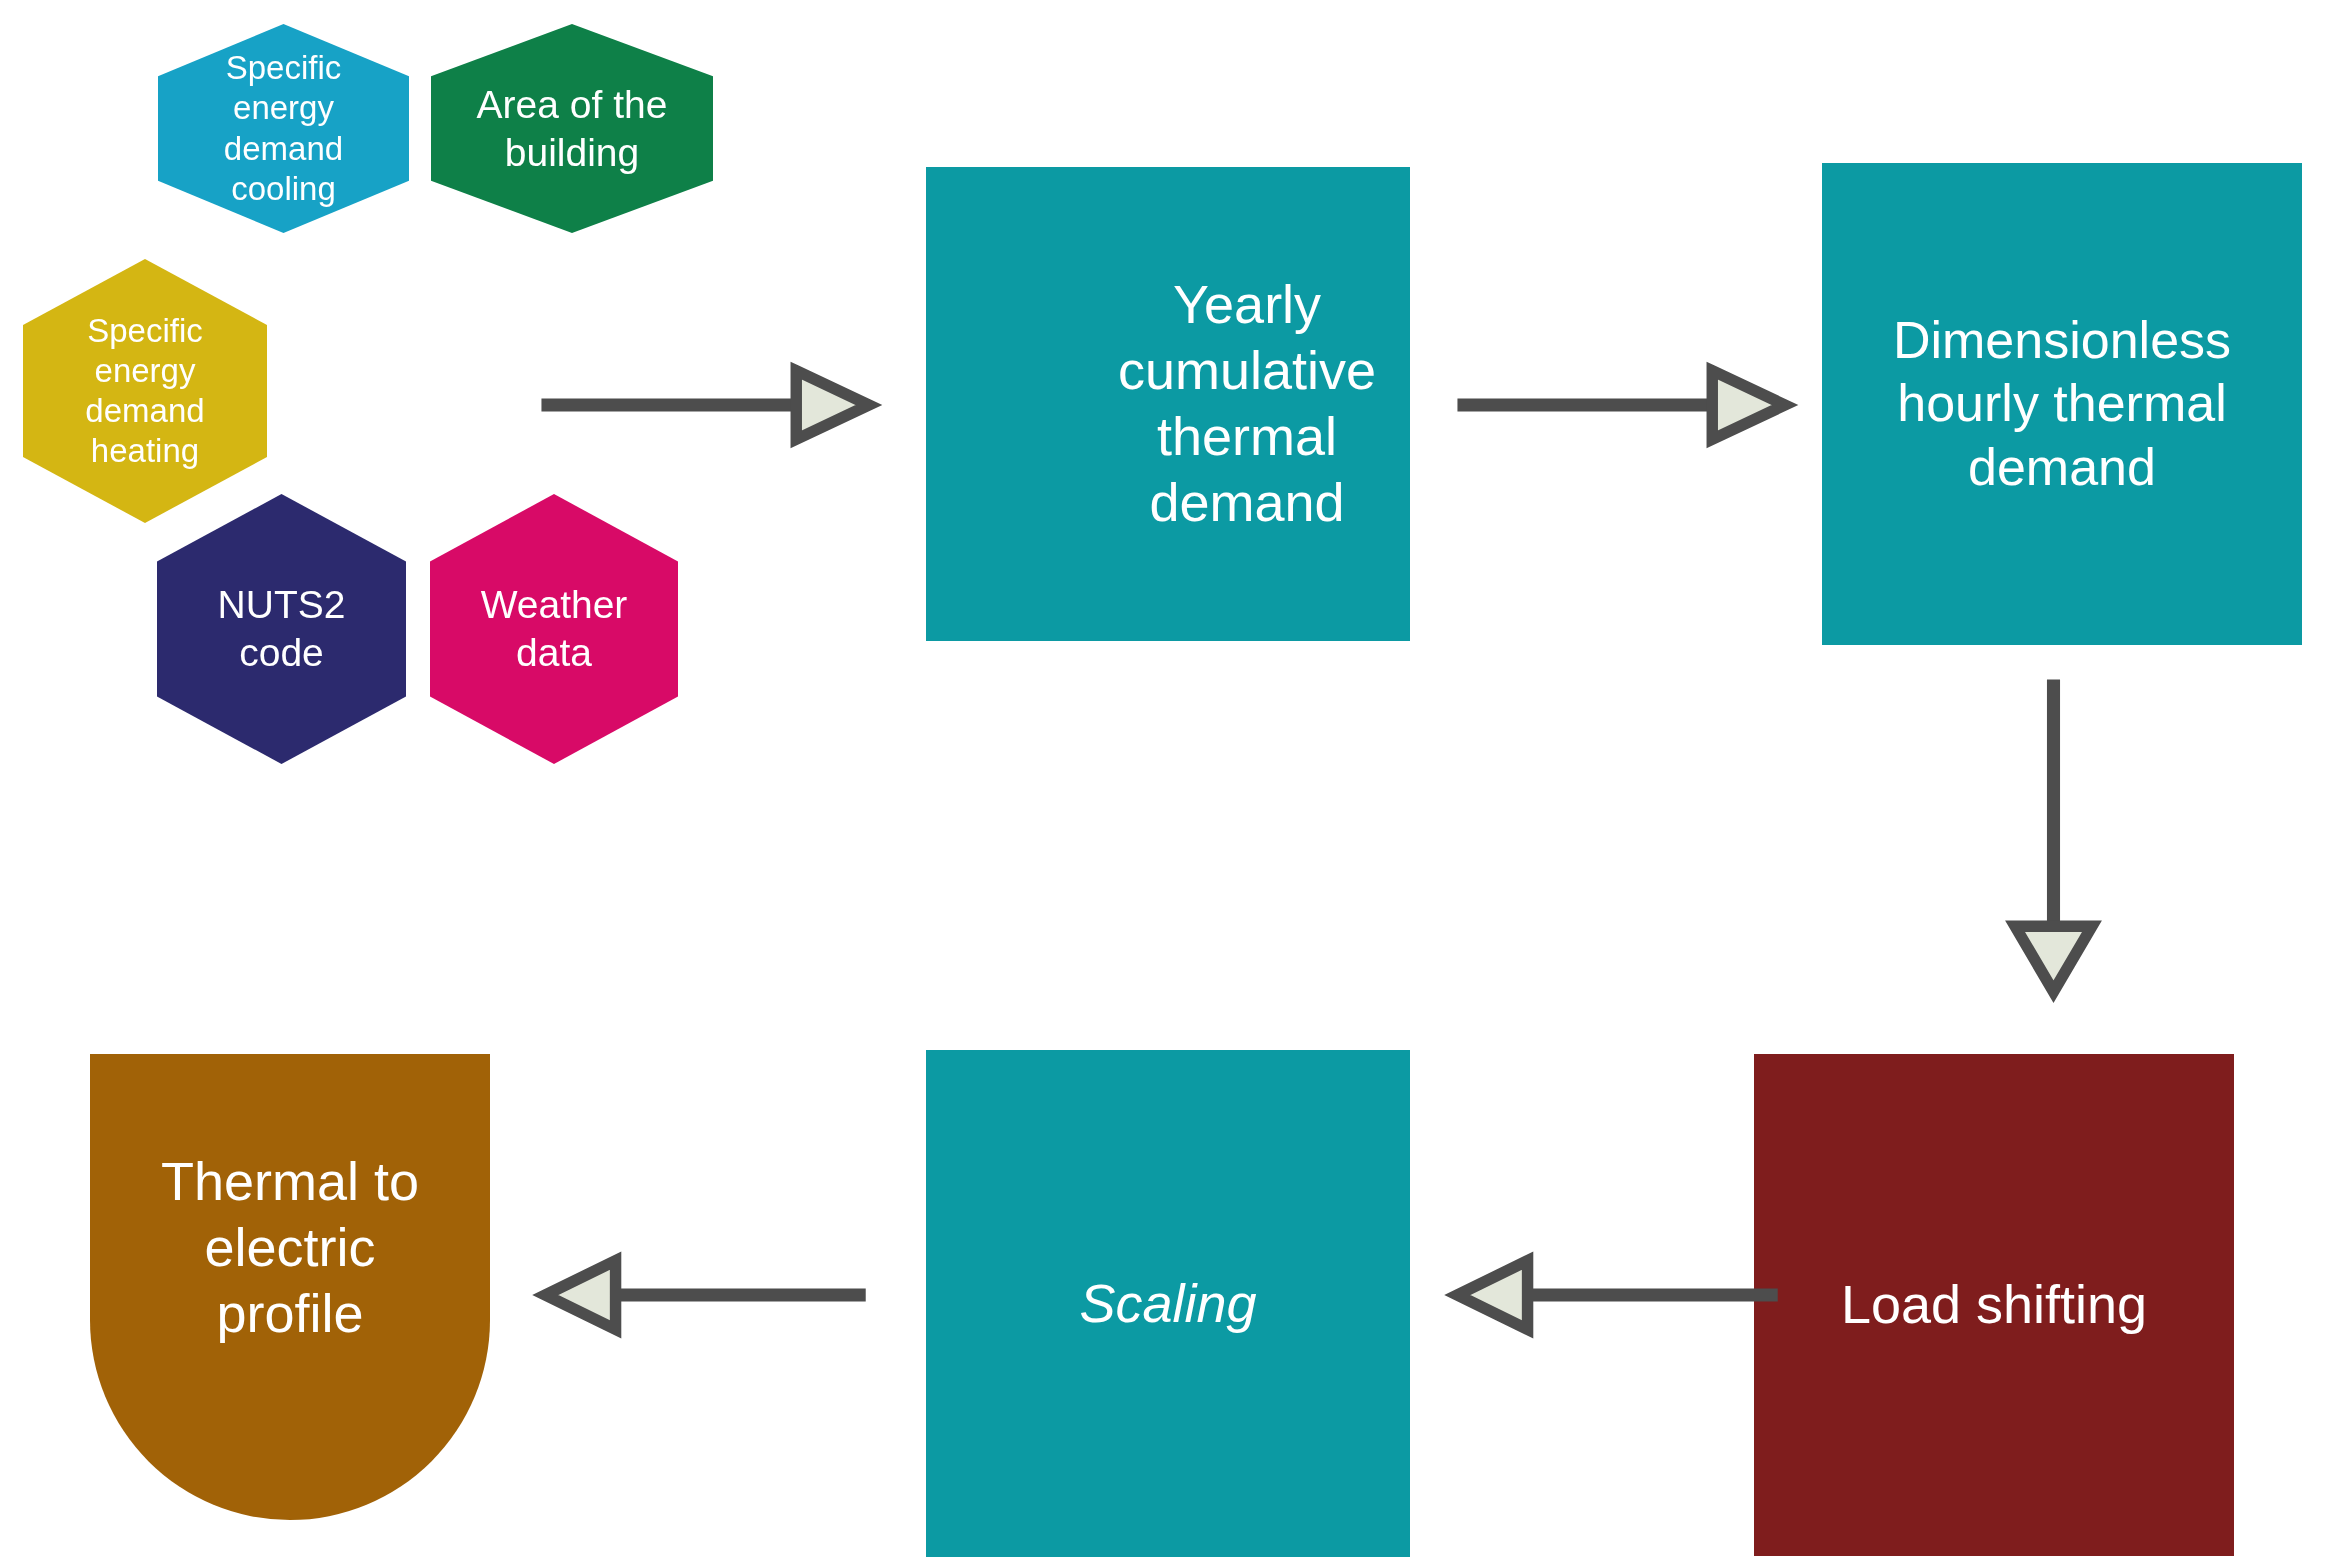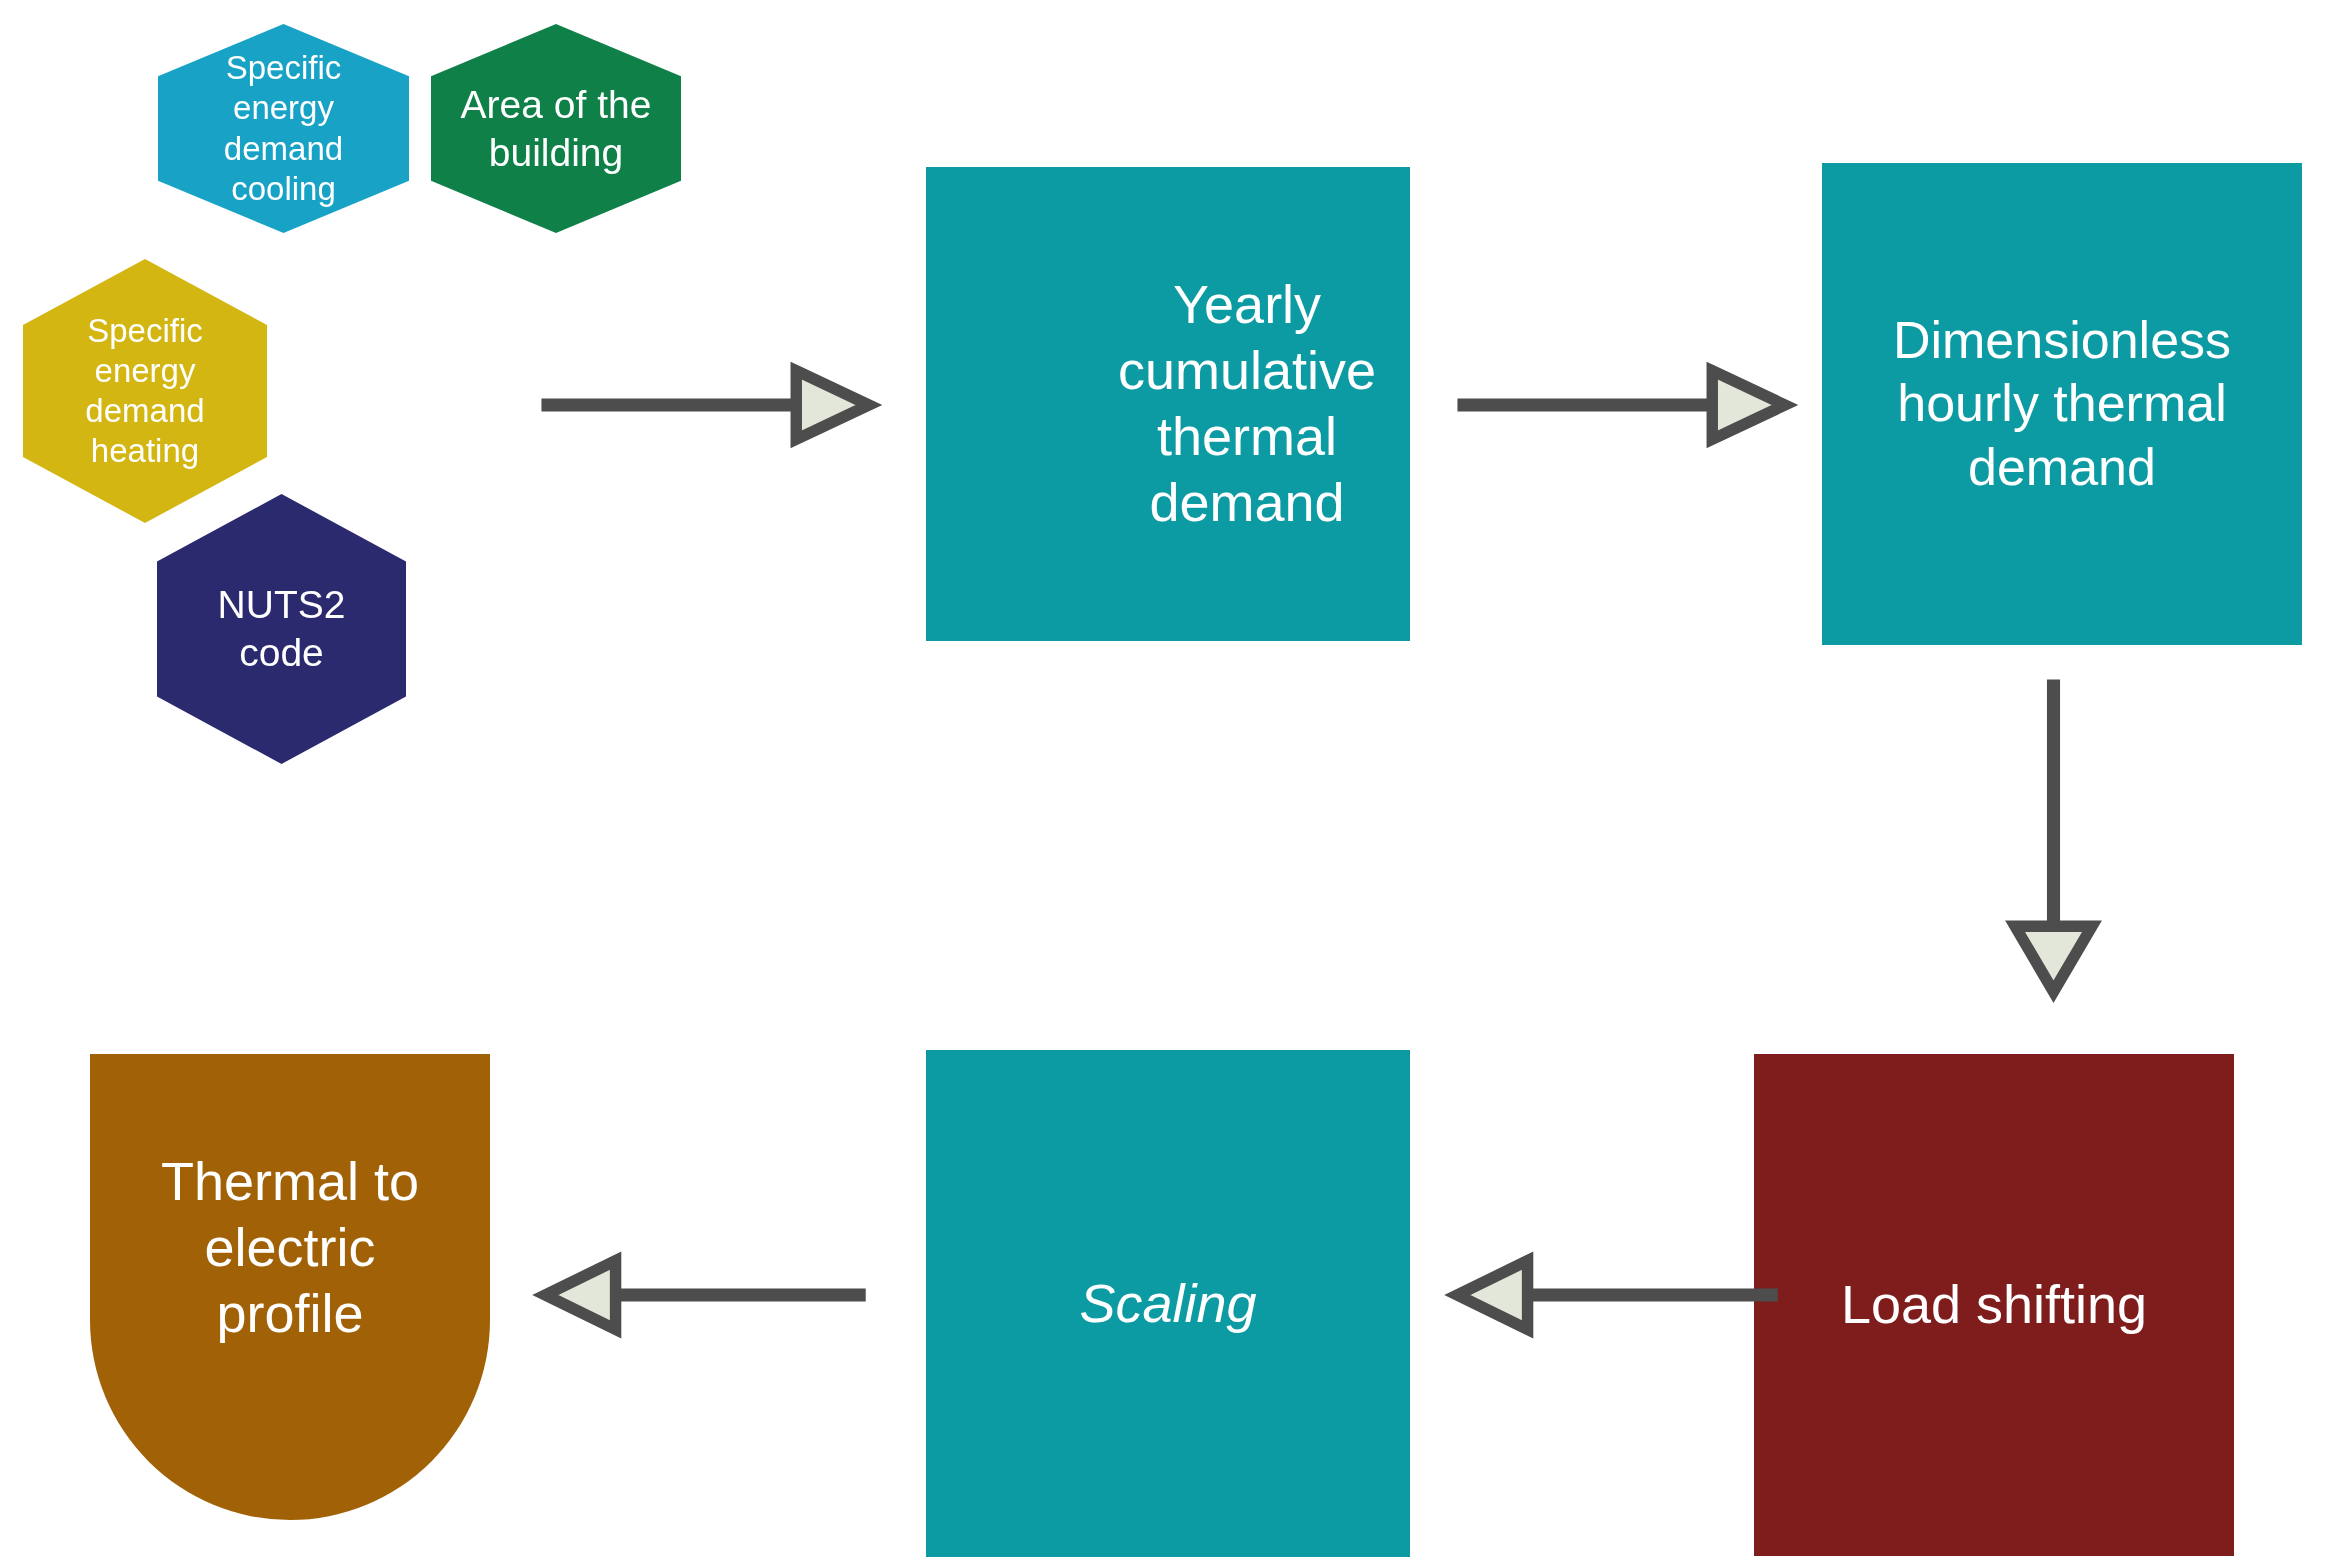--- a/index.html
+++ b/index.html
@@ -62,37 +62,41 @@
 
 <div id="canvas">
 
   <div class="node hex hex-cooling" style="left:158px; top:24px; width:251px; height:209px; background:#17a2c6;">
     <span class="hex-label">Specific
 energy
 demand
 cooling</span>
   </div>
 
-  <div class="node hex hex-area" style="left:431px; top:24px; width:250px; height:209px; background:#0e8048;justify-content:center;">
+  <div class="node hex hex-area" style="left:431px; top:24px; width:282px; height:209px; background:#0e8048;justify-content:center;">
     <span class="hex-label">Area of the
 building</span>
   </div>
 
   <div class="node hex hex-heating" style="left:23px; top:259px; width:244px; height:264px; background:#d4b613;">
     <span class="hex-label">Specific
 energy
 demand
 heating</span>
   </div>
 
   <div class="node hex hex-nuts" style="left:157px; top:494px; width:249px; height:270px; background:#2c2a6e;">
     <span class="hex-label">NUTS2
 code</span>
   </div>
 
+  <div class="node hex hex-weather" style="left:430px; top:494px; width:248px; height:270px; background:#d80a67;">
+    <span class="hex-label">Weather
+data</span>
+  </div>
 
   <svg class="arrow-svg" style="left:539px; top:360px; width:343px; height:90px;" viewBox="0 0 420 110">
     <line x1="3" y1="55" x2="325" y2="55" stroke="#4d4d4d" stroke-width="16"></line>
     <polygon points="315,13 404,55 315,97" fill="#e3e7da" stroke="#4d4d4d" stroke-width="14" stroke-linejoin="miter"></polygon>
   </svg>
 
   <div class="node box-yearly" style="left:926px; top:167px; width:484px; height:474px; background:#0c9aa3;justify-content:flex-end;">
     <span class="box-label">Yearly
 cumulative
 thermal

